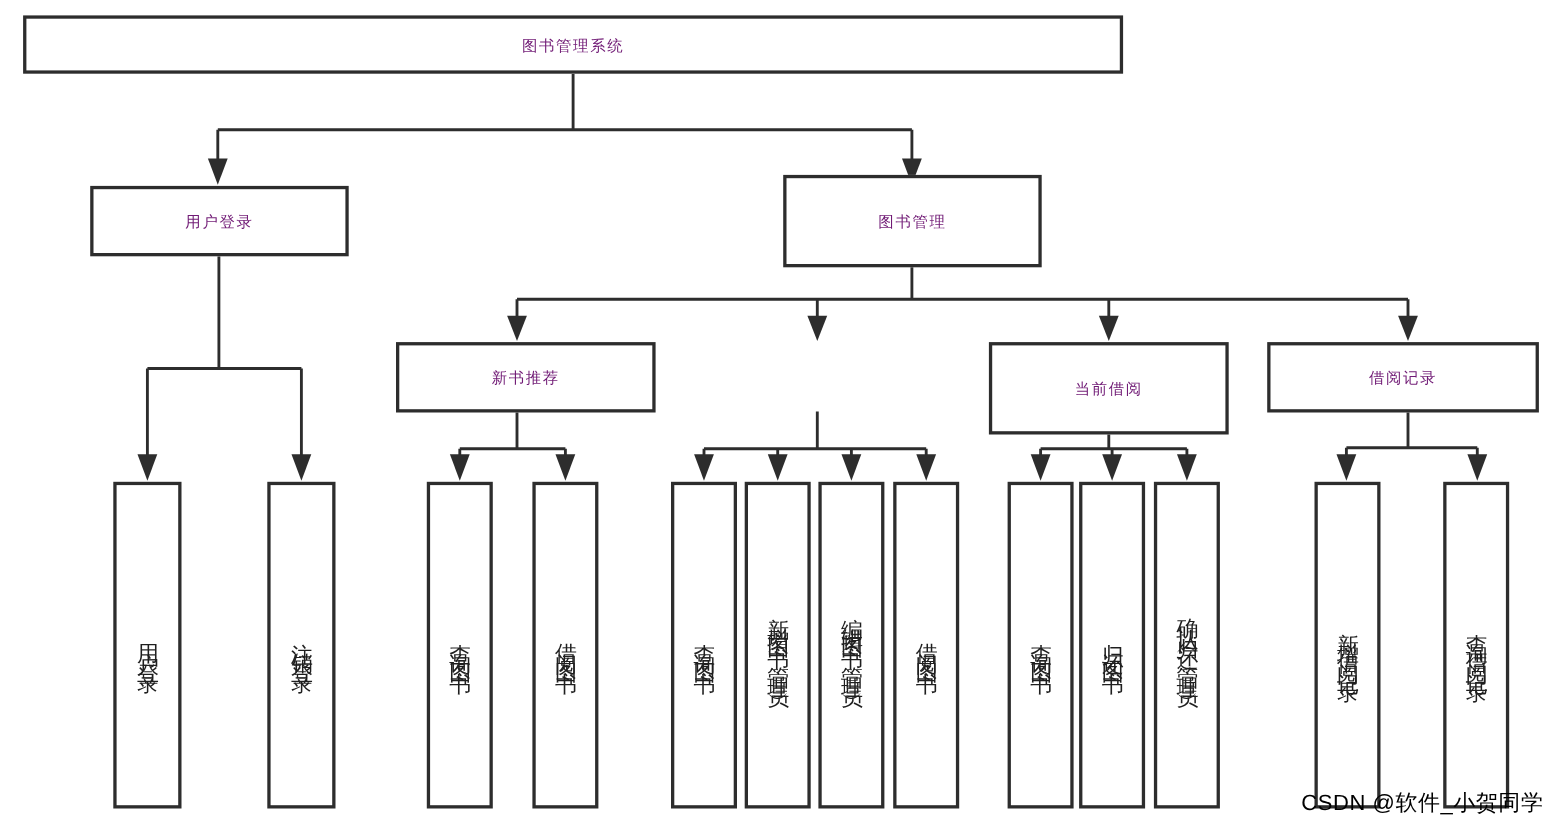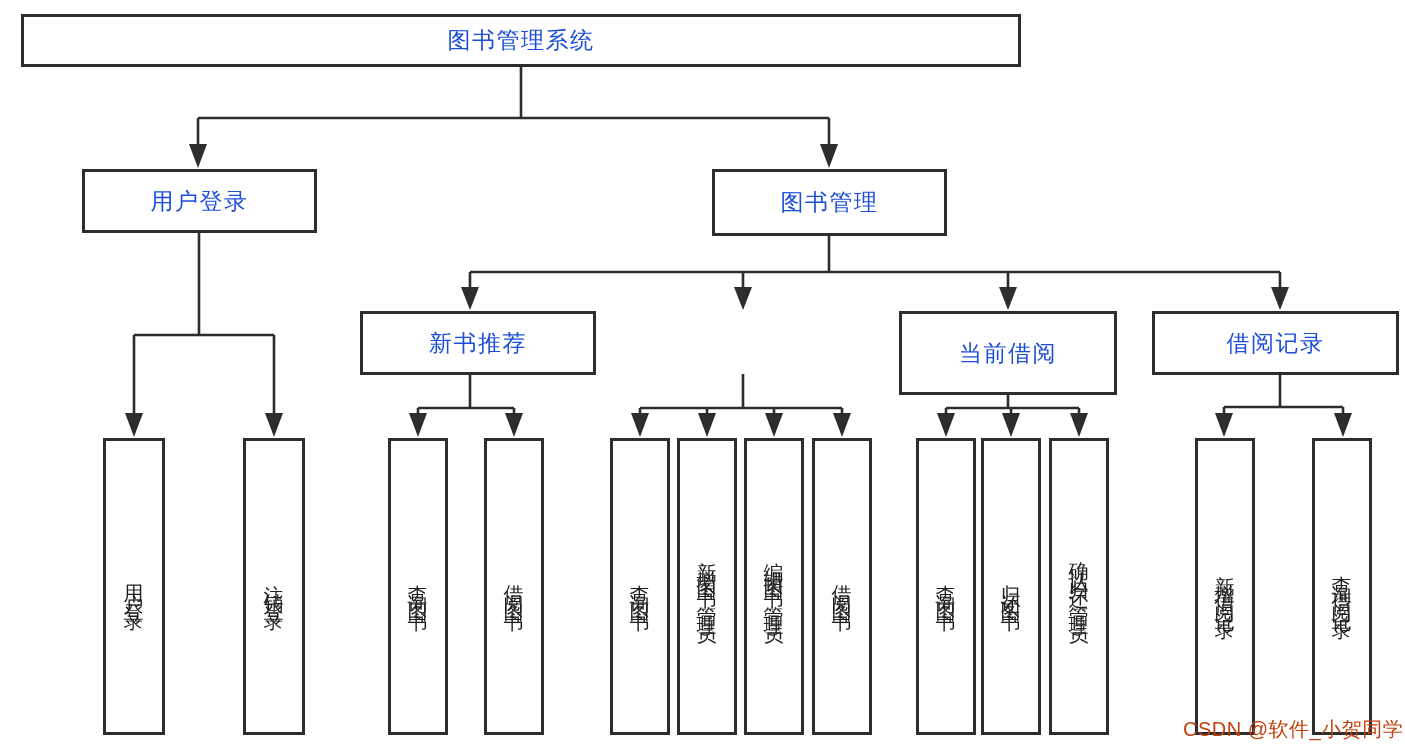--- a/index.html
+++ b/index.html
@@ -20,40 +20,40 @@
   .box {
     position: absolute;
     box-sizing: border-box;
     background: #ffffff;
     border: 3px solid #2d2d2d;
     display: flex;
     align-items: center;
     justify-content: center;
   }
   .hlabel {
-    font-size: 23px;
-    color: #1d4ed8;
+    font-size: 14px;
+    color: #701a75;
     letter-spacing: 1.5px;
     white-space: nowrap;
     line-height: 1;
   }
   .vtext {
     writing-mode: vertical-rl;
     text-orientation: mixed;
     font-size: 20px;
     letter-spacing: 9px;
     line-height: 1;
     color: #1f1f1f;
   }
   .watermark {
     position: absolute;
     left: 1183px;
     top: 716px;
     font-size: 20px;
-    color: #c2410c;
+    color: #000000;
     letter-spacing: 0.5px;
     white-space: nowrap;
     z-index: 3;
   }
 </style>
 </head>
 <body>
 
 <div id="stage">
 
@@ -97,21 +97,21 @@
     </g>
   </svg>
 
   <div class="box" style="left:21px;top:14px;width:1000px;height:53px">
     <span class="hlabel">图书管理系统</span>
   </div>
 
   <div class="box" style="left:82px;top:169px;width:235px;height:64px">
     <span class="hlabel">用户登录</span>
   </div>
-  <div class="box" style="left:712px;top:169px;width:235px;height:67px">
+  <div class="box" style="left:712px;top:159px;width:235px;height:84px">
     <span class="hlabel">图书管理</span>
   </div>
 
   <div class="box" style="left:360px;top:311px;width:236px;height:64px">
     <span class="hlabel">新书推荐</span>
   </div>
   <div class="box" style="left:899px;top:311px;width:218px;height:84px">
     <span class="hlabel">当前借阅</span>
   </div>
   <div class="box" style="left:1152px;top:311px;width:247px;height:64px">

